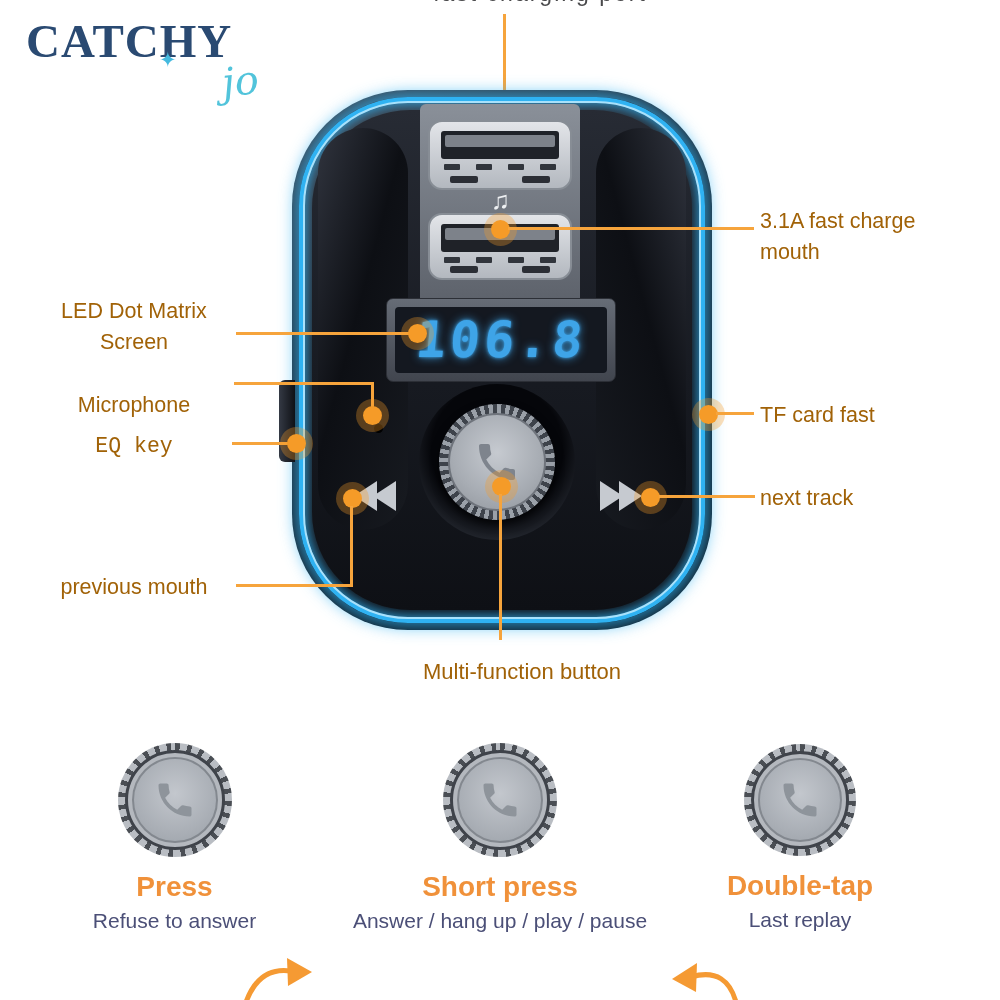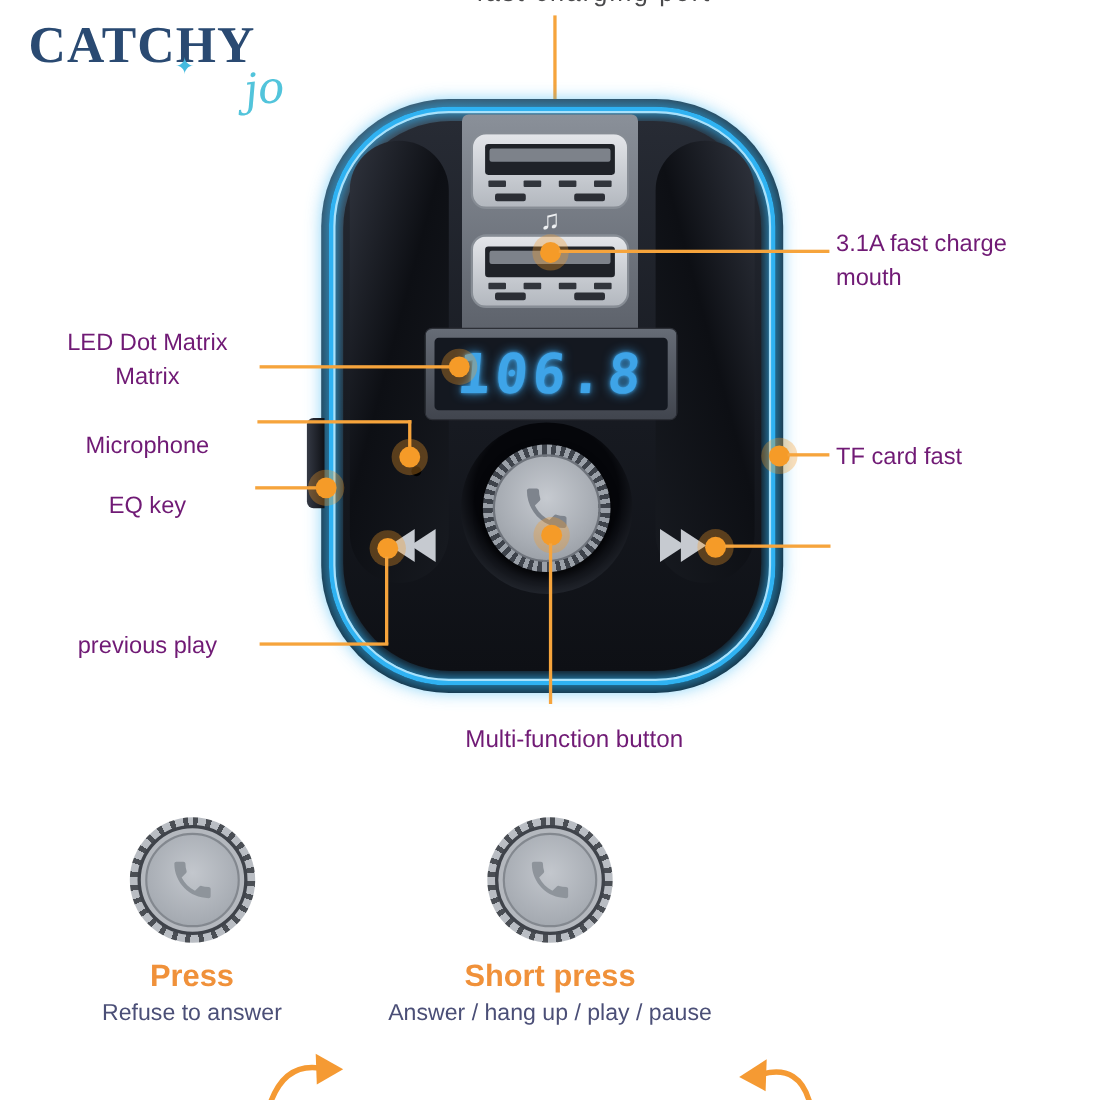--- a/index.html
+++ b/index.html
@@ -12,21 +12,21 @@
   .brand-star{position:absolute;left:133px;top:34px;font-size:21px;color:#45BADF;}
   .brand-script{position:absolute;left:196px;top:44px;font-family:"DejaVu Serif",serif;font-style:italic;font-size:40px;color:#52C4DB;transform:rotate(-6deg);}
 
   
   .top-clip{position:absolute;left:300px;top:0;width:480px;height:9px;overflow:hidden;}
   .top-clip span{display:block;margin-top:-22px;font-size:23px;line-height:30px;color:#4a4a4c;text-align:center;letter-spacing:2px;}
 
   
   .co-line{position:absolute;background:#F6A43C;}
   .co-dot{position:absolute;width:19px;height:19px;border-radius:50%;background:#F59B28;box-shadow:0 0 0 7px rgba(245,155,40,.32);}
-  .co-label{position:absolute;font-size:21.5px;line-height:31px;color:#701a75;}
+  .co-label{position:absolute;font-size:21.5px;line-height:31px;color:#a16207;}
   .ra{text-align:center;}
 
   
   .device{position:absolute;left:292px;top:90px;width:420px;height:540px;border-radius:116px;
           background:linear-gradient(150deg,#454a55 0%,#23262e 35%,#101218 75%);}
   .glow{position:absolute;inset:7px;border-radius:109px;border:6px solid #2FB2F2;
         box-shadow:0 0 16px 4px rgba(47,178,242,.75), inset 0 0 12px 2px rgba(47,178,242,.8);}
   .glow-core{position:absolute;inset:11px;border-radius:105px;border:2px solid rgba(220,245,255,.7);}
   .face{position:absolute;inset:20px;border-radius:98px;
         background:linear-gradient(180deg,#272b34 0%,#171a21 55%,#0e1015 100%);}
@@ -177,45 +177,46 @@
 
   <div class="co-dot" style="left:491px;top:220px;"></div>
   <div class="co-line" style="left:508px;top:227px;width:246px;height:3px;"></div>
   <div class="co-label" style="left:760px;top:206px;width:220px;">
     <div>3.1A fast charge</div>
     <div>mouth</div>
   </div>
 
   <div class="co-label ra" style="left:40px;top:296px;width:188px;">
     <div>LED Dot Matrix</div>
-    <div>Matrix</div>
+    <div>Screen</div>
   </div>
   <div class="co-line" style="left:236px;top:332px;width:176px;height:3px;"></div>
   <div class="co-dot" style="left:408px;top:324px;"></div>
 
   <div class="co-label ra" style="left:40px;top:390px;width:188px;">Microphone</div>
   <div class="co-line" style="left:234px;top:382px;width:140px;height:3px;"></div>
   <div class="co-line" style="left:371px;top:382px;width:3px;height:30px;"></div>
   <div class="co-dot" style="left:363px;top:406px;"></div>
 
-  <div class="co-label ra" style="left:40px;top:444px;width:188px;">EQ key</div>
+  <div class="co-label ra" style="left:40px;top:431px;width:188px;font-family:Liberation Mono, monospace;">EQ key</div>
   <div class="co-line" style="left:232px;top:442px;width:60px;height:3px;"></div>
   <div class="co-dot" style="left:287px;top:434px;"></div>
 
   <div class="co-dot" style="left:699px;top:405px;"></div>
   <div class="co-line" style="left:716px;top:412px;width:38px;height:3px;"></div>
   <div class="co-label" style="left:760px;top:400px;width:220px;">TF card fast</div>
 
   <div class="co-dot" style="left:641px;top:488px;"></div>
   <div class="co-line" style="left:659px;top:495px;width:96px;height:3px;"></div>
+  <div class="co-label" style="left:760px;top:483px;width:220px;">next track</div>
 
   <div class="co-dot" style="left:343px;top:489px;"></div>
   <div class="co-line" style="left:350px;top:506px;width:3px;height:80px;"></div>
   <div class="co-line" style="left:236px;top:584px;width:117px;height:3px;"></div>
-  <div class="co-label ra" style="left:40px;top:572px;width:188px;">previous play</div>
+  <div class="co-label ra" style="left:40px;top:572px;width:188px;">previous mouth</div>
 
   <div class="co-dot" style="left:492px;top:477px;"></div>
   <div class="co-line" style="left:499px;top:494px;width:3px;height:146px;"></div>
   <div class="co-label" style="left:372px;top:640px;width:300px;text-align:center;font-size:22px;margin-top:16px;">Multi-function button</div>
 
   <div class="action" style="left:52px;top:743px;width:245px;">
     <div class="abtn">
       <div class="mid"></div>
       <div class="inner">
         <svg width="44" height="44" viewBox="0 0 24 24">
@@ -233,20 +234,32 @@
       <div class="inner">
         <svg width="44" height="44" viewBox="0 0 24 24">
           <path fill="#8E949B" d="M6.62 10.79c1.44 2.83 3.76 5.14 6.59 6.59l2.2-2.21c.27-.27.67-.36 1.02-.24 1.12.37 2.33.57 3.57.57.55 0 1 .45 1 1V20c0 .55-.45 1-1 1-9.39 0-17-7.61-17-17 0-.55.45-1 1-1h3.5c.55 0 1 .45 1 1 0 1.25.2 2.45.57 3.57.11.35.03.74-.25 1.02l-2.2 2.2z"></path>
         </svg>
       </div>
     </div>
     <div class="a-title">Short press</div>
     <div class="a-desc">Answer / hang up / play / pause</div>
   </div>
 
+  <div class="action" style="left:680px;top:744px;width:240px;">
+    <div class="abtn" style="width:112px;height:112px;">
+      <div class="mid"></div>
+      <div class="inner">
+        <svg width="44" height="44" viewBox="0 0 24 24">
+          <path fill="#8E949B" d="M6.62 10.79c1.44 2.83 3.76 5.14 6.59 6.59l2.2-2.21c.27-.27.67-.36 1.02-.24 1.12.37 2.33.57 3.57.57.55 0 1 .45 1 1V20c0 .55-.45 1-1 1-9.39 0-17-7.61-17-17 0-.55.45-1 1-1h3.5c.55 0 1 .45 1 1 0 1.25.2 2.45.57 3.57.11.35.03.74-.25 1.02l-2.2 2.2z"></path>
+        </svg>
+      </div>
+    </div>
+    <div class="a-title">Double-tap</div>
+    <div class="a-desc">Last replay</div>
+  </div>
 
   <svg class="arrows" viewBox="0 930 1000 70">
     <path d="M 245 1005 Q 258 966 291 971" fill="none" stroke="#F59A33" stroke-width="5" stroke-linecap="round"></path>
     <polygon points="287,958 312,972 288,986" fill="#F59A33"></polygon>
     <path d="M 737 1006 Q 728 966 691 977" fill="none" stroke="#F59A33" stroke-width="5" stroke-linecap="round"></path>
     <polygon points="697,963 672,979 696,992" fill="#F59A33"></polygon>
   </svg>
 
 </div>
 

